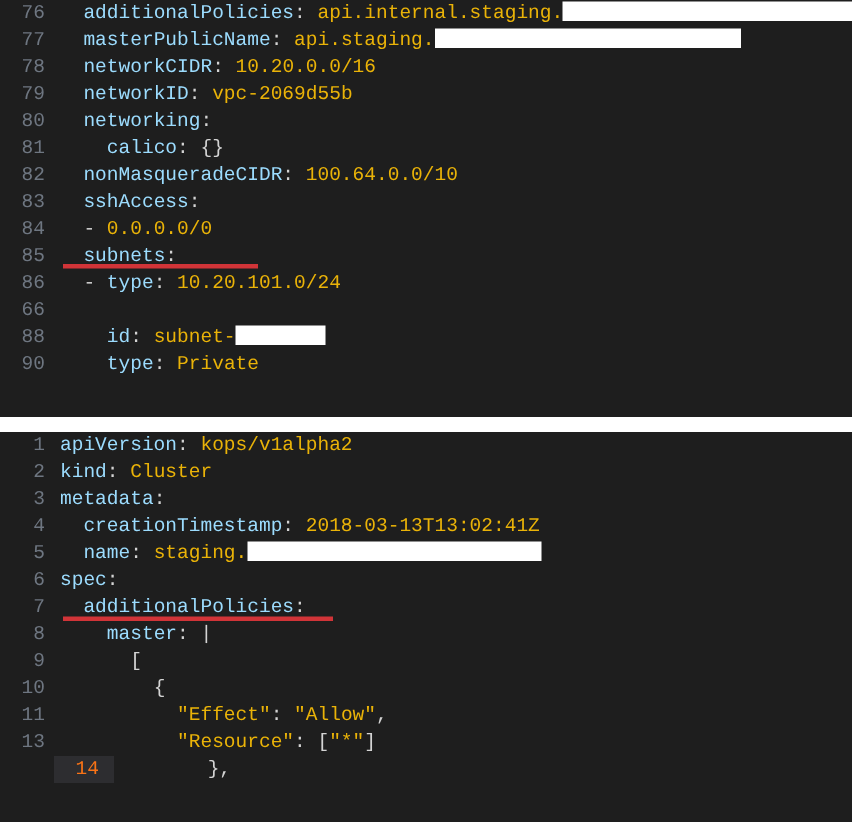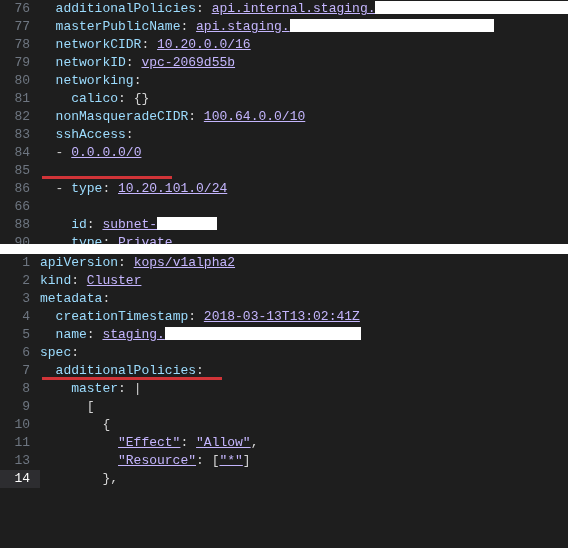--- a/index.html
+++ b/index.html
@@ -7,21 +7,21 @@
       font-family: 'Consolas', 'Monaco', 'Courier New', monospace;
       font-size: 13px;
       background: #1e1e1e;
       width: 568px;
     }
     .editor-block {
       background: #1e1e1e;
       position: relative;
     }
     .editor-block.top {
-      height: 244px;
+      height: 278px;
       overflow: hidden;
     }
     .gap {
       background: #fff;
       height: 10px;
     }
     .editor-block.bottom {
       height: 264px;
       overflow: hidden;
     }
@@ -34,28 +34,29 @@
     .gutter {
       width: 40px;
       text-align: right;
       padding-right: 10px;
       color: #6e7681;
       flex-shrink: 0;
       user-select: none;
     }
     .gutter.active {
       background: #2d2d30;
-      color: #ffffff;
+      color: #f97316;
+      margin-left: 36px;
     }
     .code {
       color: #d4d4d4;
       position: relative;
     }
     .key { color: #9cdcfe; }
-    .str { color: #c4b5fd; text-decoration: underline; }
+    .str { color: #eab308; }
     .punct { color: #d4d4d4; }
     .redaction {
       display: inline-block;
       background: #fff;
       height: 13px;
       vertical-align: middle;
       position: relative;
       top: -1px;
     }
     .underline {
@@ -72,21 +73,21 @@
   <div id="lines-top">
       <div class="line"><div class="gutter">76</div><div class="code"><span>  </span><span class="key">additionalPolicies</span><span class="punct">: </span><span class="str">api.internal.staging.</span><span class="redaction" style="width: 196px;"></span></div></div>
       <div class="line"><div class="gutter">77</div><div class="code"><span>  </span><span class="key">masterPublicName</span><span class="punct">: </span><span class="str">api.staging.</span><span class="redaction" style="width: 204px;"></span></div></div>
       <div class="line"><div class="gutter">78</div><div class="code"><span>  </span><span class="key">networkCIDR</span><span class="punct">: </span><span class="str">10.20.0.0/16</span></div></div>
       <div class="line"><div class="gutter">79</div><div class="code"><span>  </span><span class="key">networkID</span><span class="punct">: </span><span class="str">vpc-2069d55b</span></div></div>
       <div class="line"><div class="gutter">80</div><div class="code"><span>  </span><span class="key">networking</span><span class="punct">:</span></div></div>
       <div class="line"><div class="gutter">81</div><div class="code"><span>    </span><span class="key">calico</span><span class="punct">: {}</span></div></div>
       <div class="line"><div class="gutter">82</div><div class="code"><span>  </span><span class="key">nonMasqueradeCIDR</span><span class="punct">: </span><span class="str">100.64.0.0/10</span></div></div>
       <div class="line"><div class="gutter">83</div><div class="code"><span>  </span><span class="key">sshAccess</span><span class="punct">:</span></div></div>
       <div class="line"><div class="gutter">84</div><div class="code"><span>  </span><span class="punct">- </span><span class="str">0.0.0.0/0</span></div></div>
-      <div class="line"><div class="gutter">85</div></div>
+      <div class="line"><div class="gutter">85</div><div class="code"><span>  </span><span class="key">subnets</span><span class="punct">:</span></div></div>
       <div class="line"><div class="gutter">86</div><div class="code"><span>  </span><span class="punct">- </span><span class="key">type</span><span class="punct">: </span><span class="str">10.20.101.0/24</span></div></div>
       <div class="line"><div class="gutter">66</div></div>
       <div class="line"><div class="gutter">88</div><div class="code"><span>    </span><span class="key">id</span><span class="punct">: </span><span class="str">subnet-</span><span class="redaction" style="width: 60px;"></span></div></div>
       <div class="line"><div class="gutter">90</div><div class="code"><span>    </span><span class="key">type</span><span class="punct">: </span><span class="str">Private</span></div></div>
     </div>
   <div class="underline" id="ul-top" style="top: 176px; left: 42px; width: 130px;"></div>
 </div>
 
 <div class="gap"></div>
 

